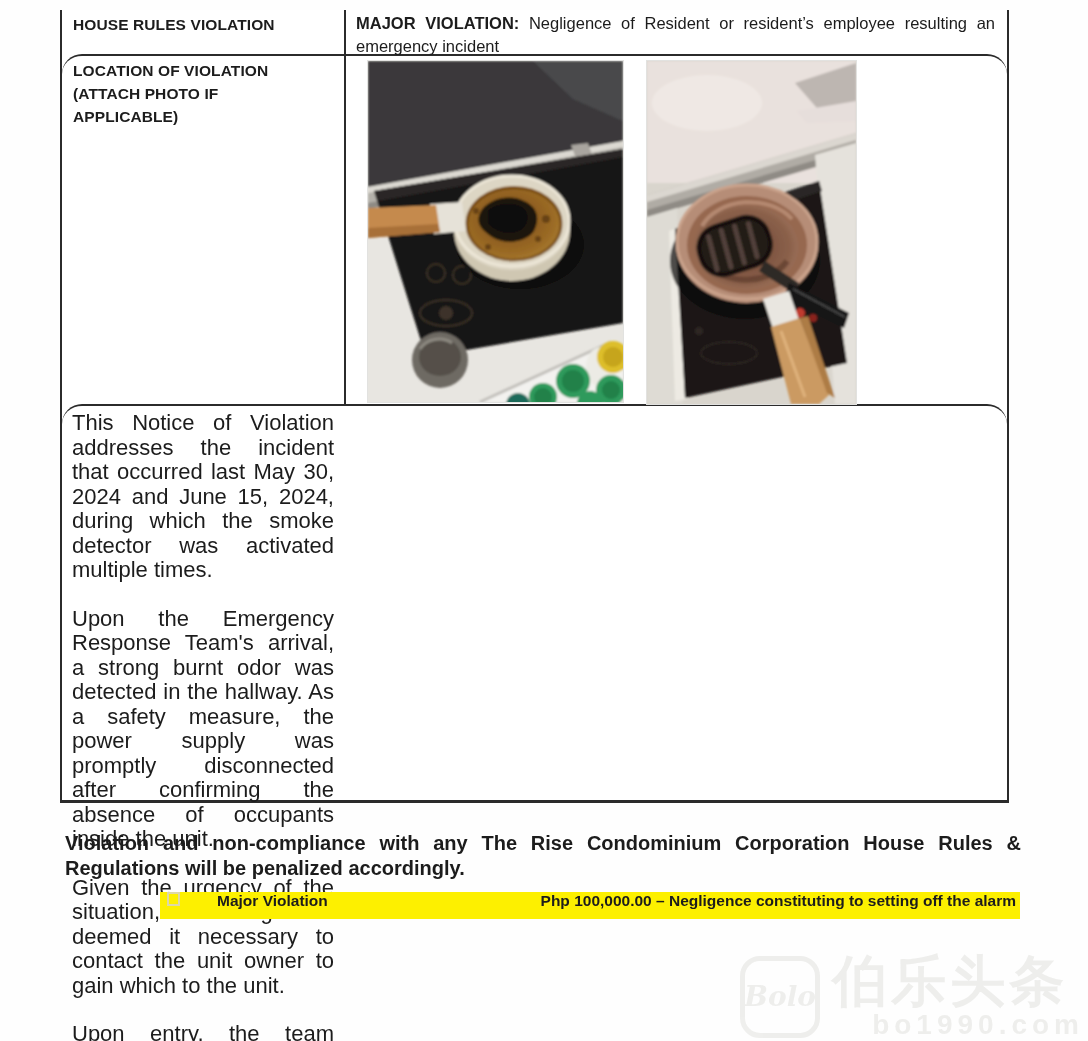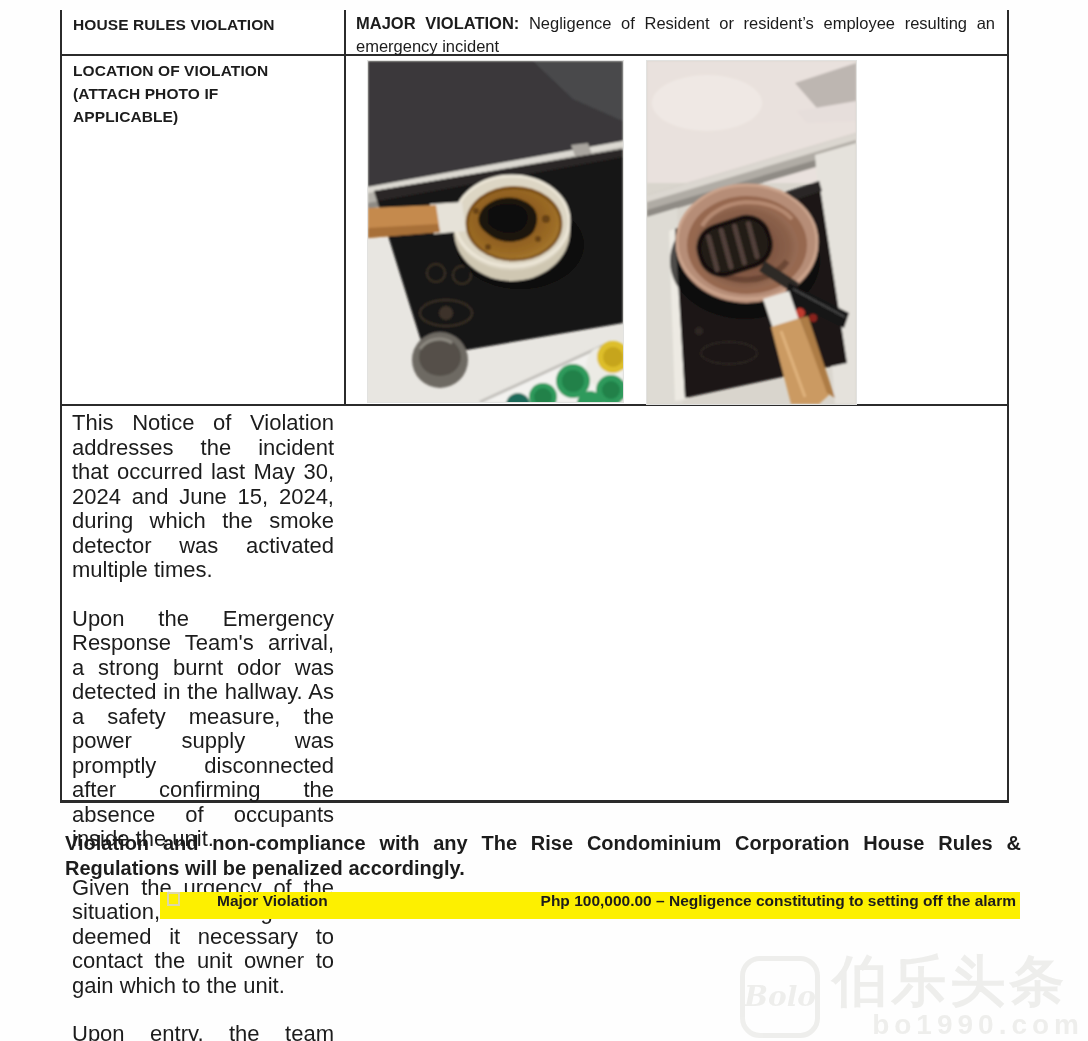--- a/index.html
+++ b/index.html
@@ -9,21 +9,21 @@
   .page { position: absolute; inset: 0; background: #fefefe; }
 
   
   .vtable {
     position: absolute; left: 60px; top: 10px; width: 949px;
     border-left: 2px solid #2b2b2b; border-right: 2px solid #2b2b2b;
     border-bottom: 3px solid #2b2b2b; border-top: none;
     background: #fff;
   }
   .vrow { display: grid; grid-template-columns: 284px 1fr; }
-  .vrow + .vrow { border-top: 2px solid #2b2b2b; }
+  .vrow + .vrow { border-top: 2px solid #2b2b2b; border-radius: 20px; }
   .cell-l { border-right: 2px solid #2b2b2b; padding: 3px 10px 4px 11px; }
   .cell-r { padding: 2px 12px 4px 10px; }
   .lbl { font-weight: bold; font-size: 15.5px; line-height: 23px; white-space: pre-line; letter-spacing: 0.1px; }
   .row1 { height: 44px; }
   .row2 { height: 350px; }
   .row3 { height: 396px; }
 
   .major-line { font-size: 16.5px; line-height: 22.5px; text-align: justify; }
   .major-line .b { font-weight: bold; margin-top: 29px; }
 

